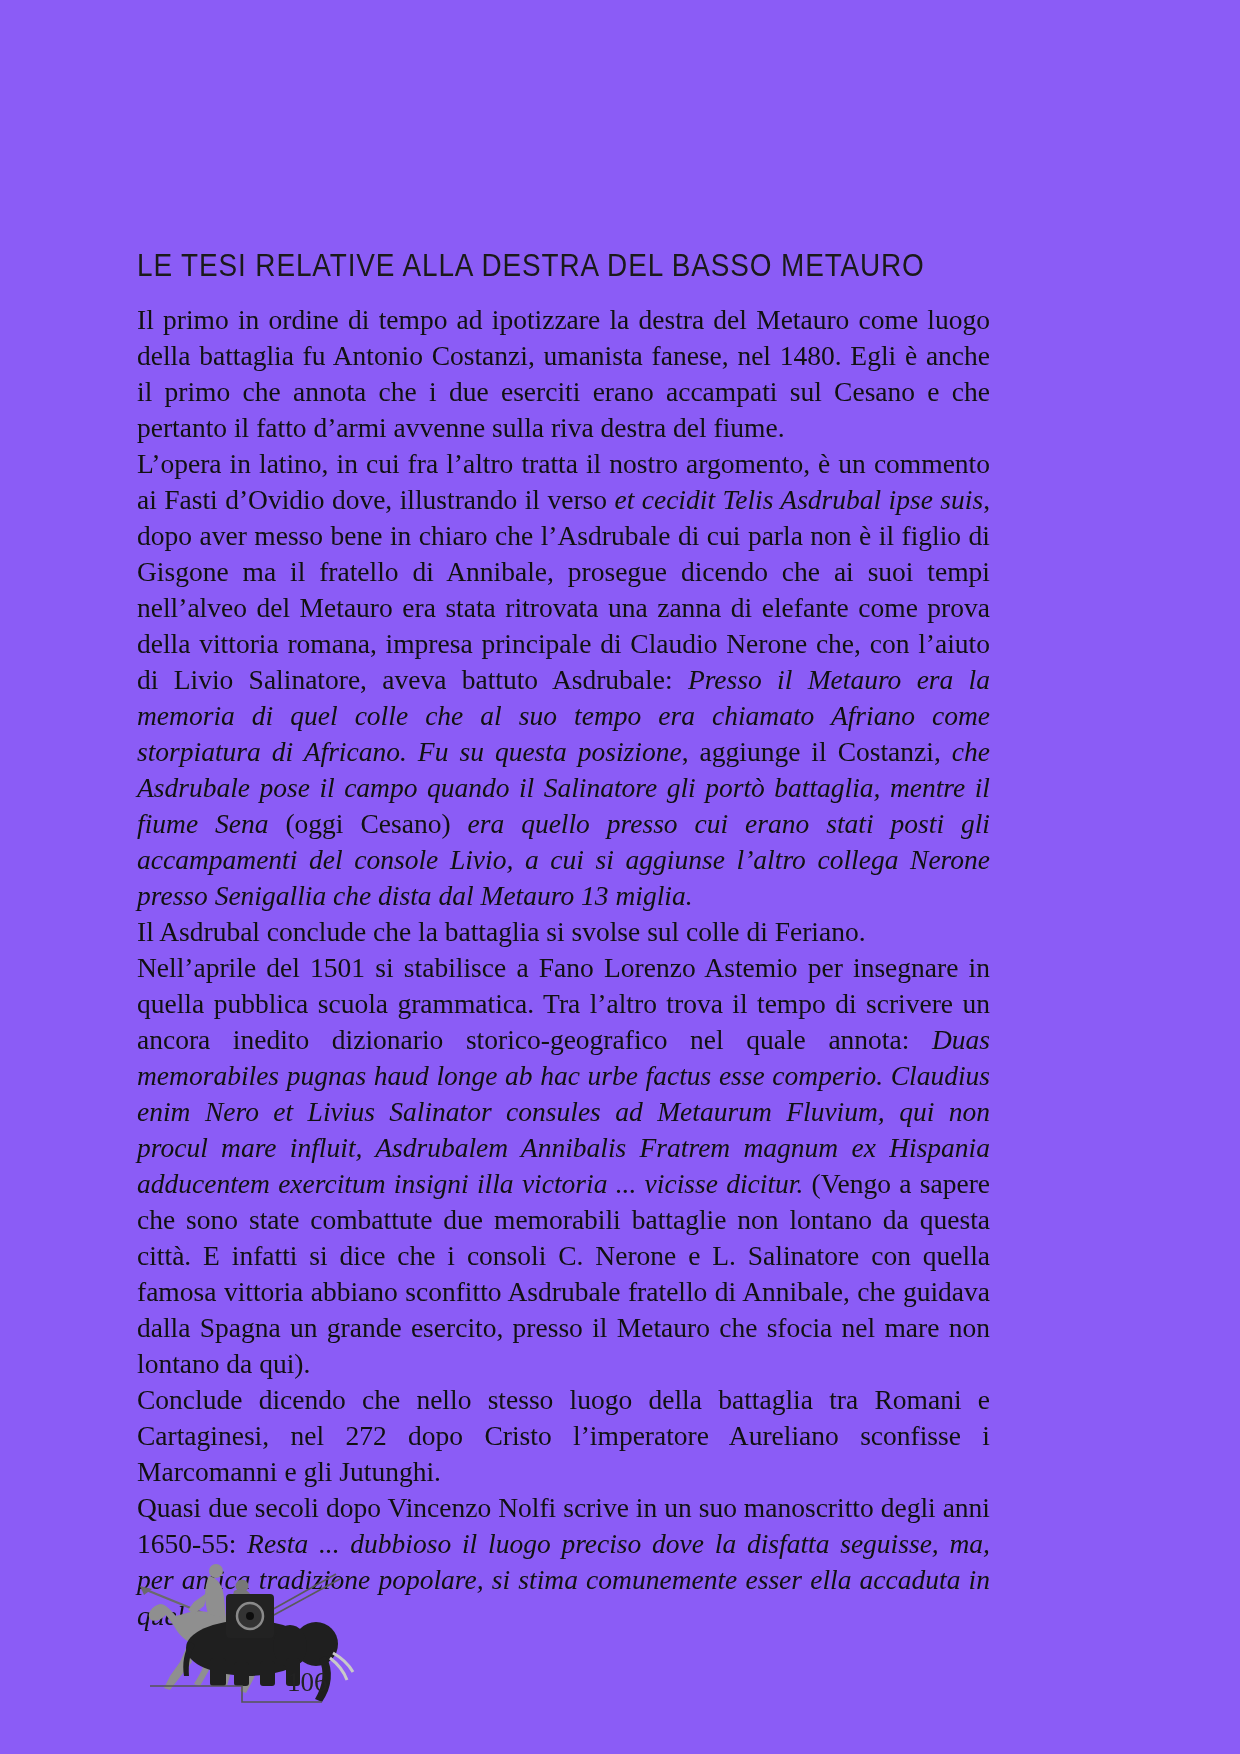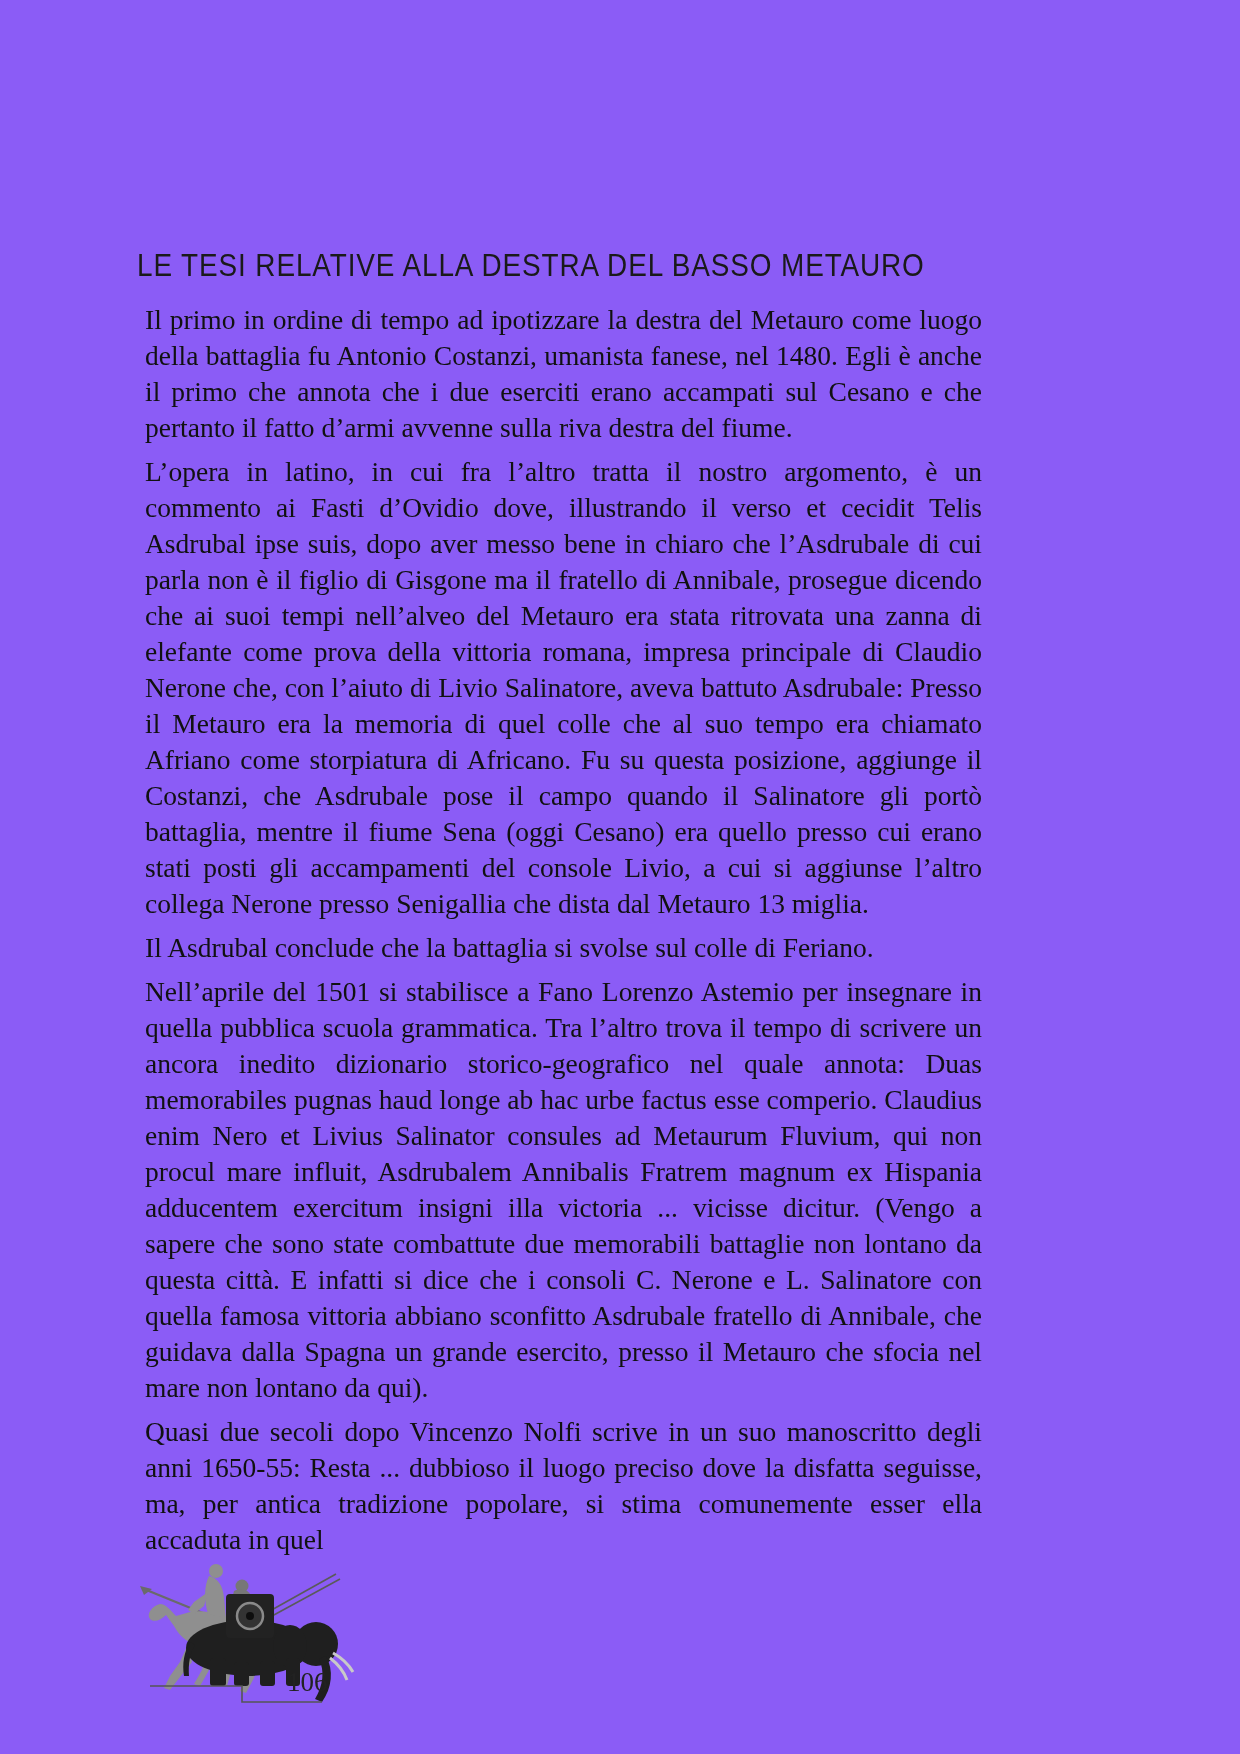--- a/index.html
+++ b/index.html
@@ -26,22 +26,22 @@
     transform:scaleX(0.90);
     transform-origin:left center;
     white-space:nowrap;
     color:#1a1a1a;
   }
   .body-text {
     font-size:27.5px;
     line-height:36px;
     text-align:justify;
   }
-  .body-text p { margin:8px; text-indent:0; }
-  .it { }
+  .body-text p { margin:0; text-indent:0; }
+  .it { font-style:italic; }
   .footer-num {
     position:absolute;
     left:287px; top:1669px;
     font-size:27px;
     line-height:27px;
     color:#222;
   }
   .illustration-svg { position:absolute; left:130px; top:1558px; }
 </style>
 </head>
@@ -49,20 +49,21 @@
 
 <div class="page">
 
   <div class="content">
     <h1 class="title">LE TESI RELATIVE ALLA DESTRA DEL BASSO METAURO</h1>
     <div class="body-text">
         <p><span>Il primo in ordine di tempo ad ipotizzare la destra del Metauro come luogo della battaglia fu Antonio Costanzi, umanista fanese, nel 1480. Egli è anche il primo che annota che i due eserciti erano accampati sul Cesano e che pertanto il fatto d’armi avvenne sulla riva destra del fiume.</span></p>
         <p><span>L’opera in latino, in cui fra l’altro tratta il nostro argomento, è un commento ai Fasti d’Ovidio dove, illustrando il verso </span><span class="it">et cecidit Telis Asdrubal ipse suis</span><span>, dopo aver messo bene in chiaro che l’Asdrubale di cui parla non è il figlio di Gisgone ma il fratello di Annibale, prosegue dicendo che ai suoi tempi nell’alveo del Metauro era stata ritrovata una zanna di elefante come prova della vittoria romana, impresa principale di Claudio Nerone che, con l’aiuto di Livio Salinatore, aveva battuto Asdrubale: </span><span class="it">Presso il Metauro era la memoria di quel colle che al suo tempo era chiamato Afriano come storpiatura di Africano. Fu su questa posizione</span><span>, aggiunge il Costanzi, </span><span class="it">che Asdrubale pose il campo quando il Salinatore gli portò battaglia, mentre il fiume Sena</span><span> (oggi Cesano) </span><span class="it">era quello presso cui erano stati posti gli accampamenti del console Livio, a cui si aggiunse l’altro collega Nerone presso Senigallia che dista dal Metauro 13 miglia.</span></p>
         <p><span>Il Asdrubal conclude che la battaglia si svolse sul colle di Feriano.</span></p>
         <p><span>Nell’aprile del 1501 si stabilisce a Fano Lorenzo Astemio per insegnare in quella pubblica scuola grammatica. Tra l’altro trova il tempo di scrivere un ancora inedito dizionario storico-geografico nel quale annota: </span><span class="it">Duas memorabiles pugnas haud longe ab hac urbe factus esse comperio. Claudius enim Nero et Livius Salinator consules ad Metaurum Fluvium, qui non procul mare influit, Asdrubalem Annibalis Fratrem magnum ex Hispania adducentem exercitum insigni illa victoria ... vicisse dicitur.</span><span> (Vengo a sapere che sono state combattute due memorabili battaglie non lontano da questa città. E infatti si dice che i consoli C. Nerone e L. Salinatore con quella famosa vittoria abbiano sconfitto Asdrubale fratello di Annibale, che guidava dalla Spagna un grande esercito, presso il Metauro che sfocia nel mare non lontano da qui).</span></p>
+        <p><span>Conclude dicendo che nello stesso luogo della battaglia tra Romani e Cartaginesi, nel 272 dopo Cristo l’imperatore Aureliano sconfisse i Marcomanni e gli Jutunghi.</span></p>
         <p><span>Quasi due secoli dopo Vincenzo Nolfi scrive in un suo manoscritto degli anni 1650-55: </span><span class="it">Resta ... dubbioso il luogo preciso dove la disfatta seguisse, ma, per antica tradizione popolare, si stima comunemente esser ella accaduta in quel</span></p>
       </div>
   </div>
 
   <svg class="illustration-svg" width="235" height="150" viewBox="0 0 235 150" aria-hidden="true">
 
     <g>
       <line x1="14" y1="31" x2="90" y2="62" stroke="#6a6a6a" stroke-width="2.4"></line>
       <polygon points="10,28 22,31 14,37" fill="#6a6a6a"></polygon>
     </g>

